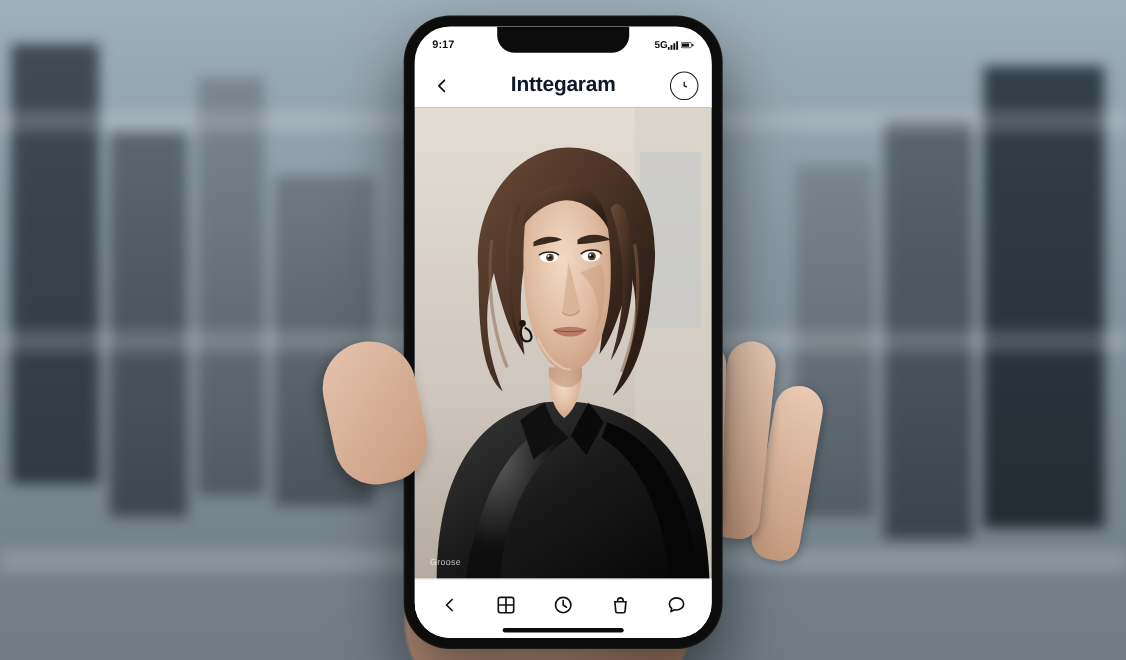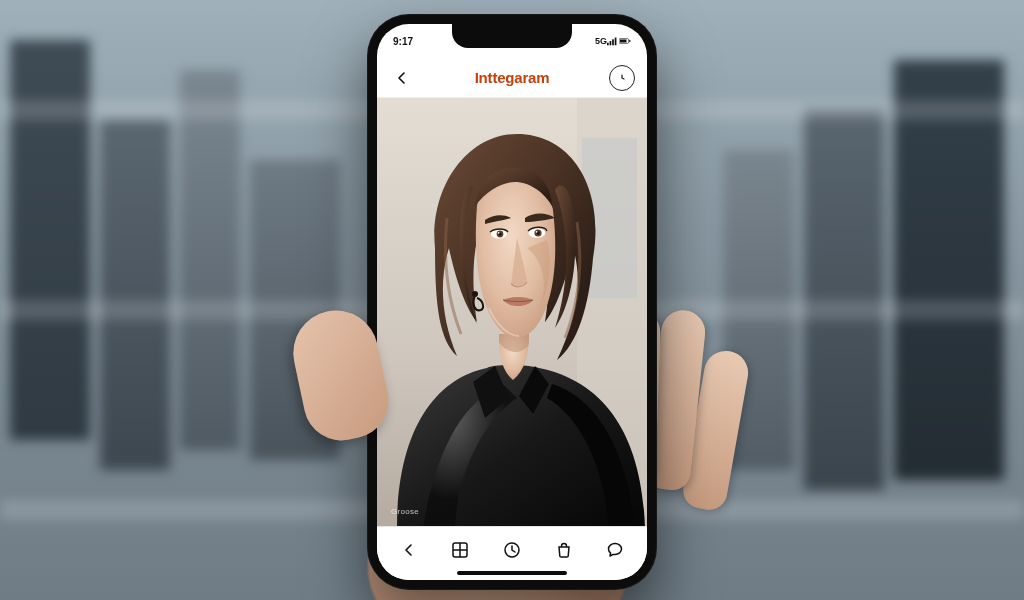--- a/index.html
+++ b/index.html
@@ -97,21 +97,21 @@
   .status-right svg{width:12px;height:10px;}
 
   
   .topnav {
     height:40px;
     display:flex; align-items:center; justify-content:space-between;
     padding:0 12px;
     border-bottom:1px solid #eee;
     background:#fff;
   }
-  .topnav .title{font-weight:600;font-size:15px;letter-spacing:-0.2px;color:#c2410c;}
+  .topnav .title{font-weight:600;font-size:19px;letter-spacing:-0.2px;color:#0f172a;}
   .iconbtn{width:26px;height:26px;display:flex;align-items:center;justify-content:center;border-radius:50%;}
   .iconbtn.ringed{border:1.4px solid #222;}
 
   
   .photo {
     position:relative;
     width:100%;
     height:430px;
     overflow:hidden;
     background:#0f172a;

